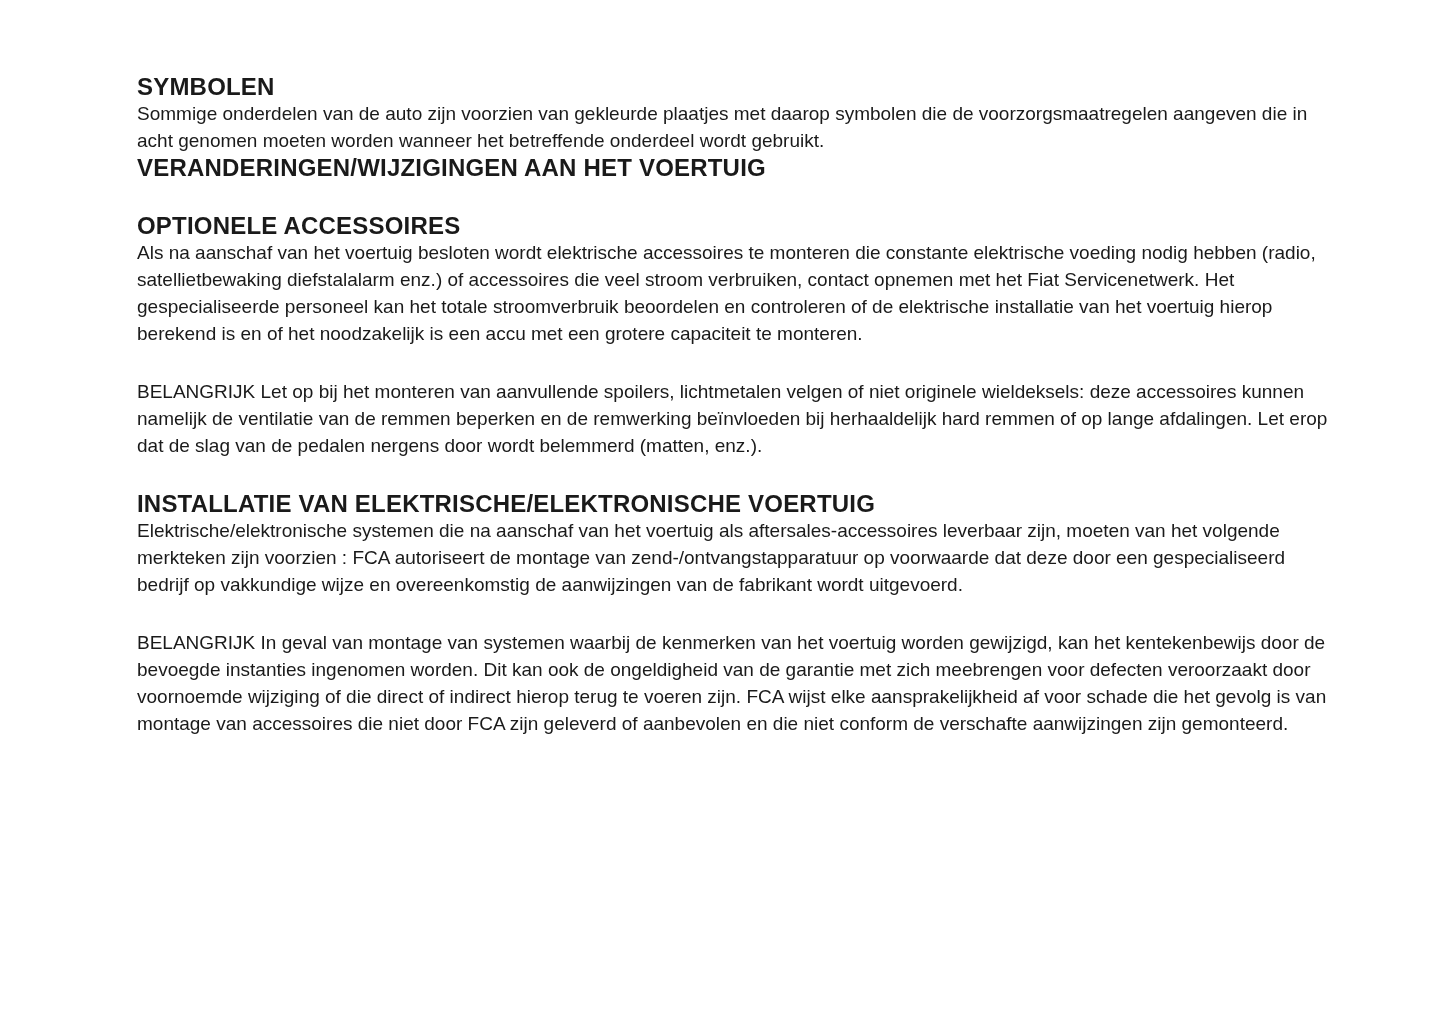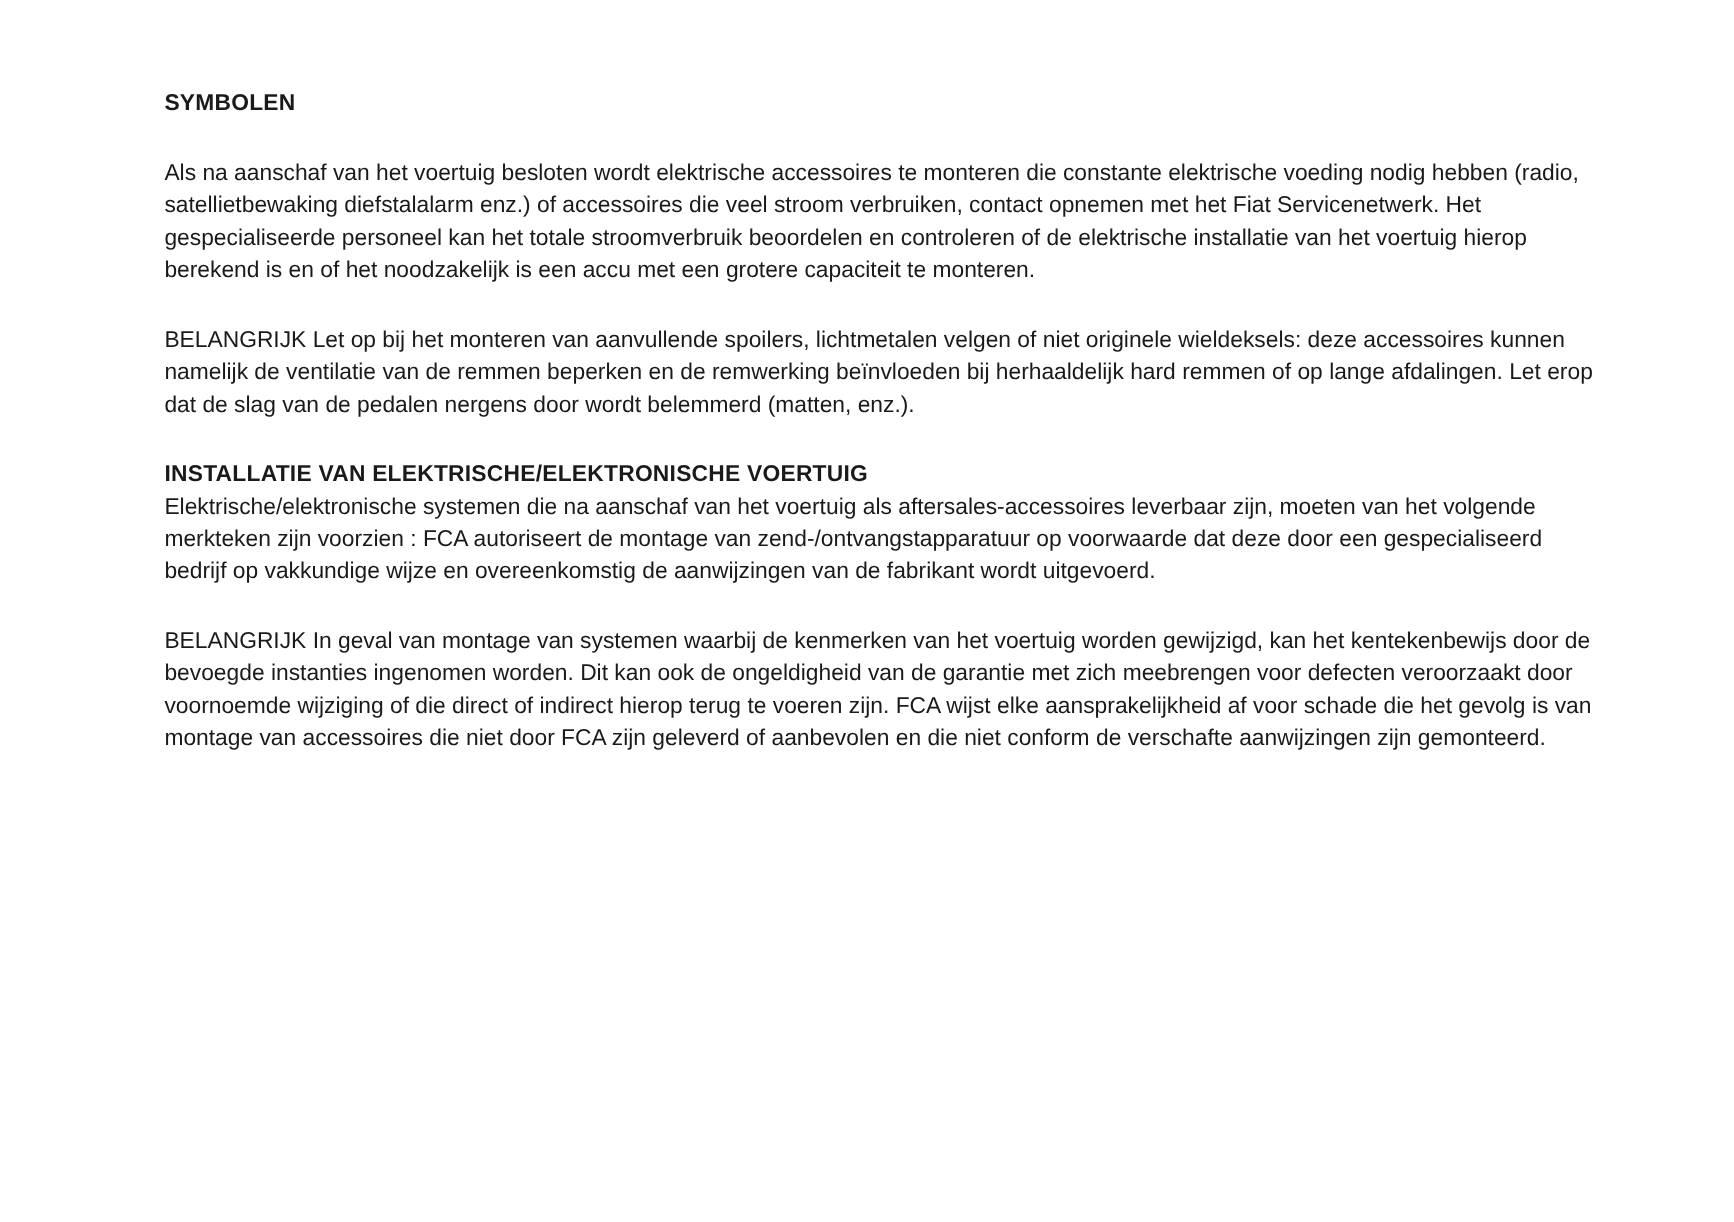--- a/index.html
+++ b/index.html
@@ -17,21 +17,21 @@
   .page {
     box-sizing: border-box;
     width: 1445px;
     height: 1018px;
     padding: 73px 0 0 137px;
   }
   .content {
     width: 1192px;
   }
   .doc-heading {
-    font-size: 19px;
+    font-size: 24px;
     line-height: 27px;
     font-weight: 700;
     margin: 0;
     letter-spacing: 0.2px;
   }
   .doc-paragraph {
     font-size: 19px;
     line-height: 27px;
     margin: 0;
   }
@@ -40,26 +40,29 @@
   }
 </style>
 </head>
 <body>
 
 <div class="page">
   <div class="content">
 
     <section>
       <h2 class="doc-heading">SYMBOLEN</h2>
+      <p class="doc-paragraph">Sommige onderdelen van de auto zijn voorzien van gekleurde plaatjes met daarop symbolen die de voorzorgsmaatregelen aangeven die in acht genomen moeten worden wanneer het betreffende onderdeel wordt gebruikt.</p>
     </section>
 
     <section>
+      <h2 class="doc-heading">VERANDERINGEN/WIJZIGINGEN AAN HET VOERTUIG</h2>
     </section>
 
     <section class="gap-top">
+      <h2 class="doc-heading">OPTIONELE ACCESSOIRES</h2>
       <p class="doc-paragraph">Als na aanschaf van het voertuig besloten wordt elektrische accessoires te monteren die constante elektrische voeding nodig hebben (radio, satellietbewaking diefstalalarm enz.) of accessoires die veel stroom verbruiken, contact opnemen met het Fiat Servicenetwerk. Het gespecialiseerde personeel kan het totale stroomverbruik beoordelen en controleren of de elektrische installatie van het voertuig hierop berekend is en of het noodzakelijk is een accu met een grotere capaciteit te monteren.</p>
       <p class="doc-paragraph gap-top">BELANGRIJK Let op bij het monteren van aanvullende spoilers, lichtmetalen velgen of niet originele wieldeksels: deze accessoires kunnen namelijk de ventilatie van de remmen beperken en de remwerking beïnvloeden bij herhaaldelijk hard remmen of op lange afdalingen. Let erop dat de slag van de pedalen nergens door wordt belemmerd (matten, enz.).</p>
     </section>
 
     <section class="gap-top">
       <h2 class="doc-heading">INSTALLATIE VAN ELEKTRISCHE/ELEKTRONISCHE VOERTUIG</h2>
       <p class="doc-paragraph">Elektrische/elektronische systemen die na aanschaf van het voertuig als aftersales-accessoires leverbaar zijn, moeten van het volgende merkteken zijn voorzien : FCA autoriseert de montage van zend-/ontvangstapparatuur op voorwaarde dat deze door een gespecialiseerd bedrijf op vakkundige wijze en overeenkomstig de aanwijzingen van de fabrikant wordt uitgevoerd.</p>
       <p class="doc-paragraph gap-top">BELANGRIJK In geval van montage van systemen waarbij de kenmerken van het voertuig worden gewijzigd, kan het kentekenbewijs door de bevoegde instanties ingenomen worden. Dit kan ook de ongeldigheid van de garantie met zich meebrengen voor defecten veroorzaakt door voornoemde wijziging of die direct of indirect hierop terug te voeren zijn. FCA wijst elke aansprakelijkheid af voor schade die het gevolg is van montage van accessoires die niet door FCA zijn geleverd of aanbevolen en die niet conform de verschafte aanwijzingen zijn gemonteerd.</p>
     </section>
 

